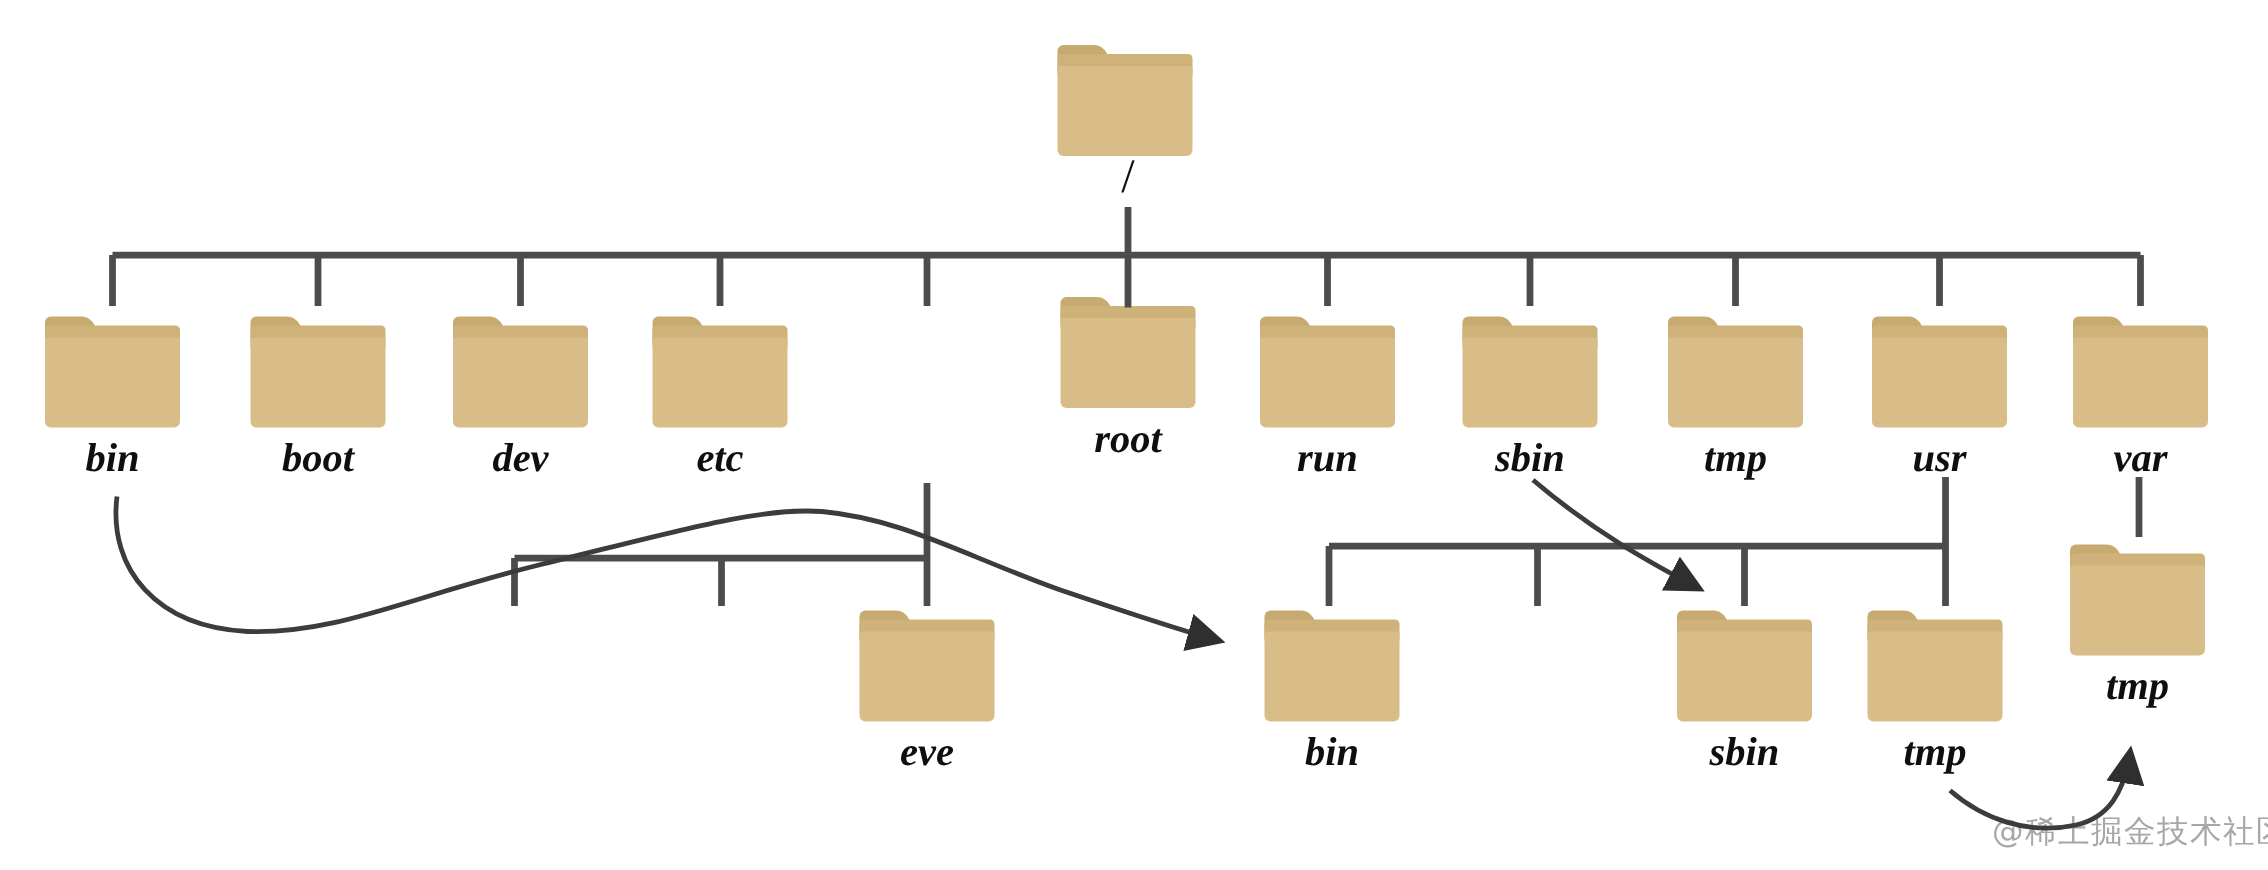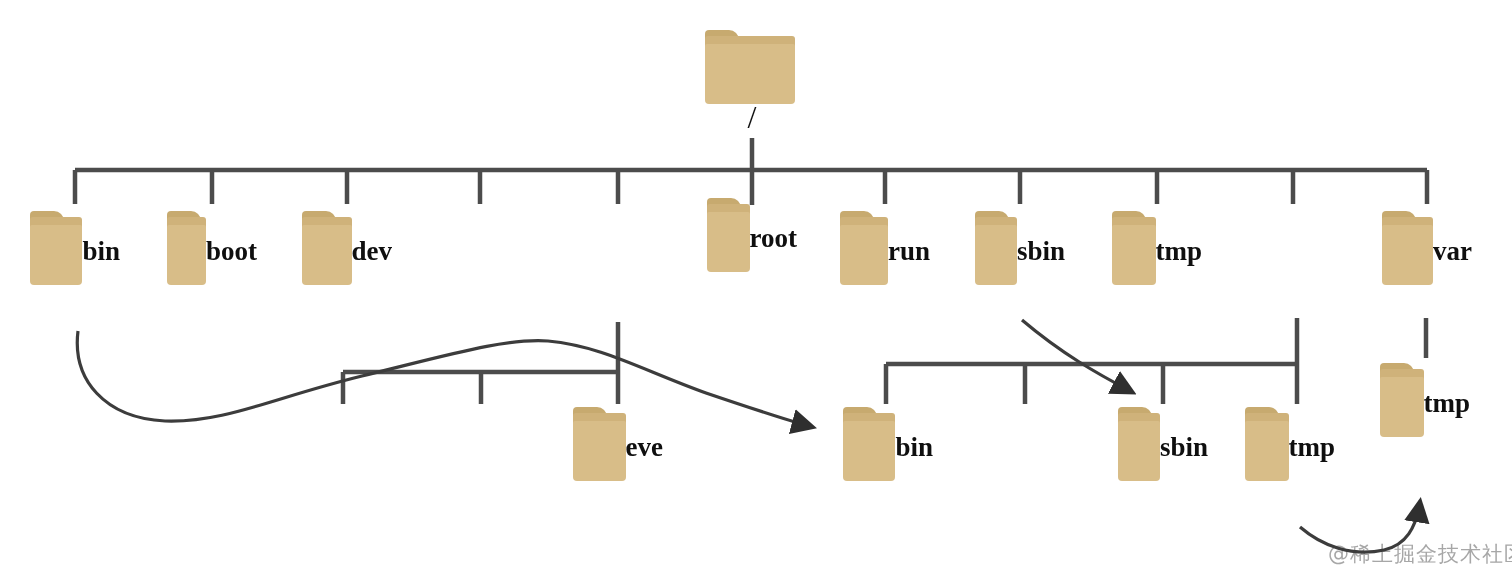--- a/index.html
+++ b/index.html
@@ -13,22 +13,24 @@
     height: 580px;
     background: #ffffff;
     overflow: hidden;
     font-family: "Liberation Serif", serif;
   }
   
   .node {
     position: absolute;
     width: 90px;
     display: flex;
+    flex-direction: column;
     align-items: center;
     z-index: 3;
+    font-style: italic;
   }
   .folder {
     position: relative;
     width: 90px;
     height: 74px;
   }
   .folder .tab {
     position: absolute;
     left: 0; top: 0;
     width: 34px; height: 17px;
@@ -170,20 +172,28 @@
     <div class="label">boot</div>
   </div>
   <div class="node" style="left:302px; top:211px">
     <div class="folder">
         <div class="tab"></div>
         <div class="band"></div>
         <div class="body"></div>
       </div>
     <div class="label">dev</div>
   </div>
+  <div class="node" style="left:435px; top:211px">
+    <div class="folder">
+        <div class="tab"></div>
+        <div class="band"></div>
+        <div class="body"></div>
+      </div>
+    <div class="label">etc</div>
+  </div>
   <div class="node" style="left:707px; top:198px">
     <div class="folder">
         <div class="tab"></div>
         <div class="band"></div>
         <div class="body"></div>
       </div>
     <div class="label">root</div>
   </div>
   <div class="node" style="left:840px; top:211px">
     <div class="folder">
@@ -202,20 +212,28 @@
     <div class="label">sbin</div>
   </div>
   <div class="node" style="left:1112px; top:211px">
     <div class="folder">
         <div class="tab"></div>
         <div class="band"></div>
         <div class="body"></div>
       </div>
     <div class="label">tmp</div>
   </div>
+  <div class="node" style="left:1248px; top:211px">
+    <div class="folder">
+        <div class="tab"></div>
+        <div class="band"></div>
+        <div class="body"></div>
+      </div>
+    <div class="label">usr</div>
+  </div>
   <div class="node" style="left:1382px; top:211px">
     <div class="folder">
         <div class="tab"></div>
         <div class="band"></div>
         <div class="body"></div>
       </div>
     <div class="label">var</div>
   </div>
 
   <div class="node" style="left:573px; top:407px">

